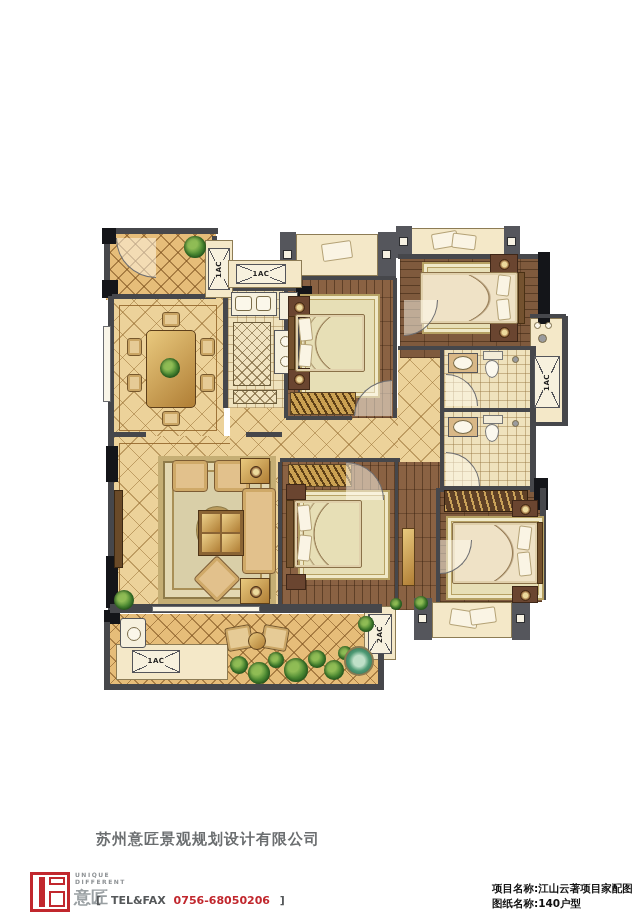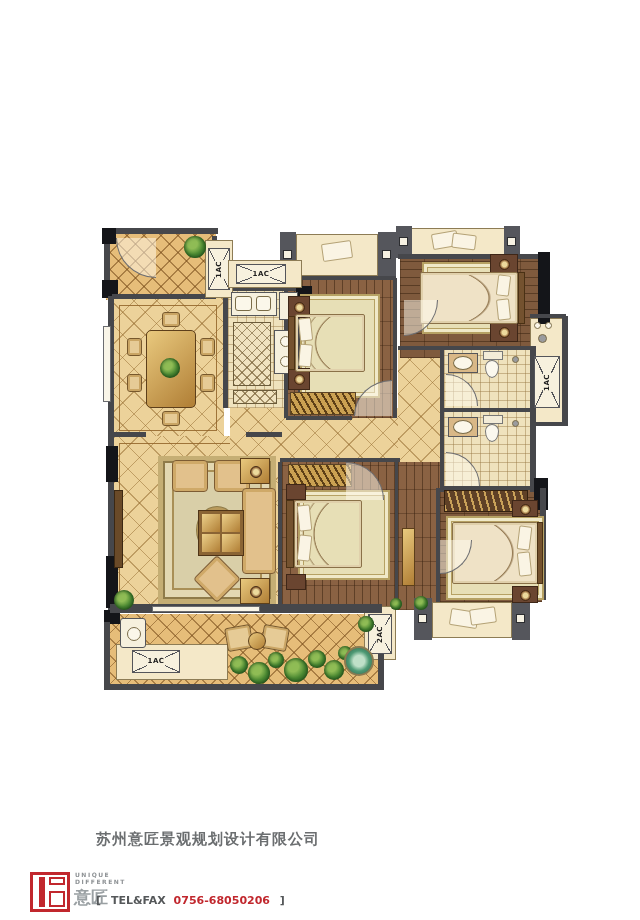--- a/index.html
+++ b/index.html
@@ -347,14 +347,18 @@
     <span style="position:static;display:block;">DIFFERENT</span>
   </div>
   <div class="f-txt" style="left:74px;top:886px;font-size:17px;font-weight:bold;color:#9aa0a3;">意匠</div>
   <div class="f-txt" style="left:96px;top:830px;font-size:15px;font-weight:bold;color:#6b6e70;letter-spacing:1px;">苏州意匠景观规划设计有限公司</div>
   <div class="f-txt" style="left:96px;top:894px;font-size:11px;font-weight:bold;color:#55585a;">
     <span style="position:static;">[</span>
     <span style="position:static;margin:0 4px 0 6px;">TEL&amp;FAX</span>
     <span style="position:static;color:#c1272d;">0756-68050206</span>
     <span style="position:static;margin-left:6px;">]</span>
   </div>
+  <div class="f-txt" style="left:492px;top:881px;font-size:10.5px;font-weight:bold;color:#111;line-height:15px;white-space:nowrap;">
+    <span style="position:static;display:block;">项目名称:江山云著项目家配图</span>
+    <span style="position:static;display:block;">图纸名称:140户型</span>
+  </div>
 
 </div>
 
 </body></html>

